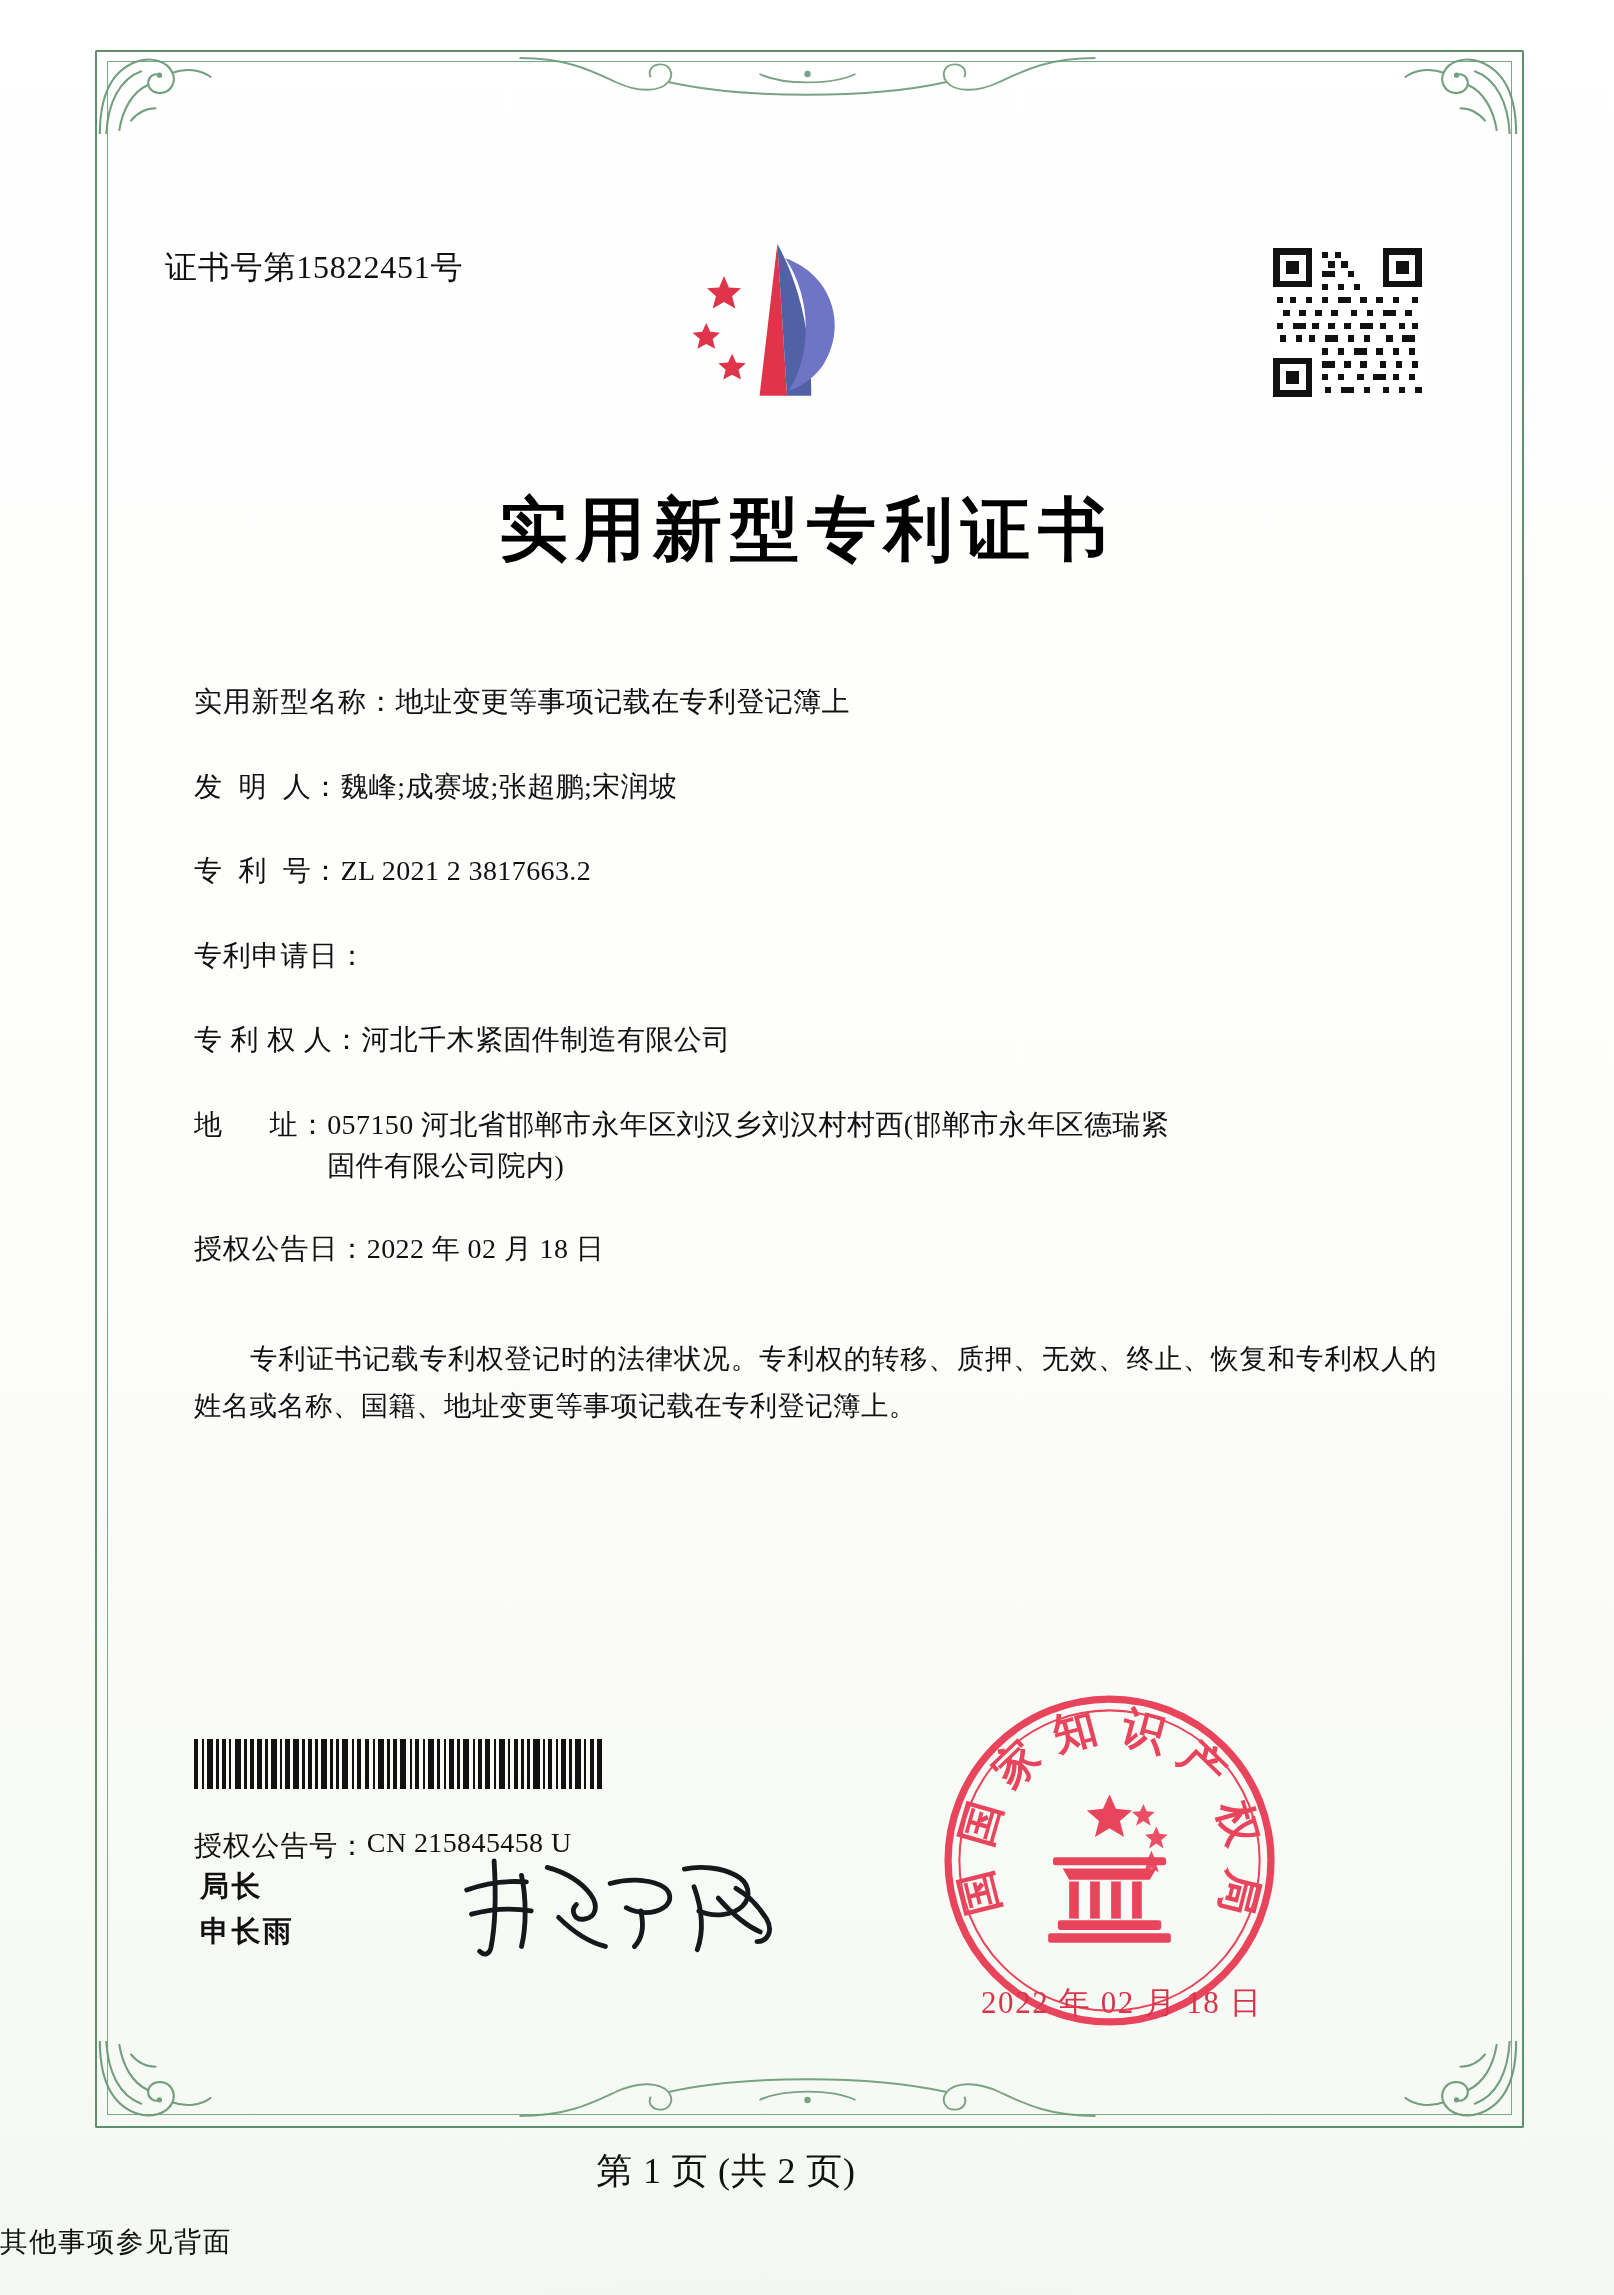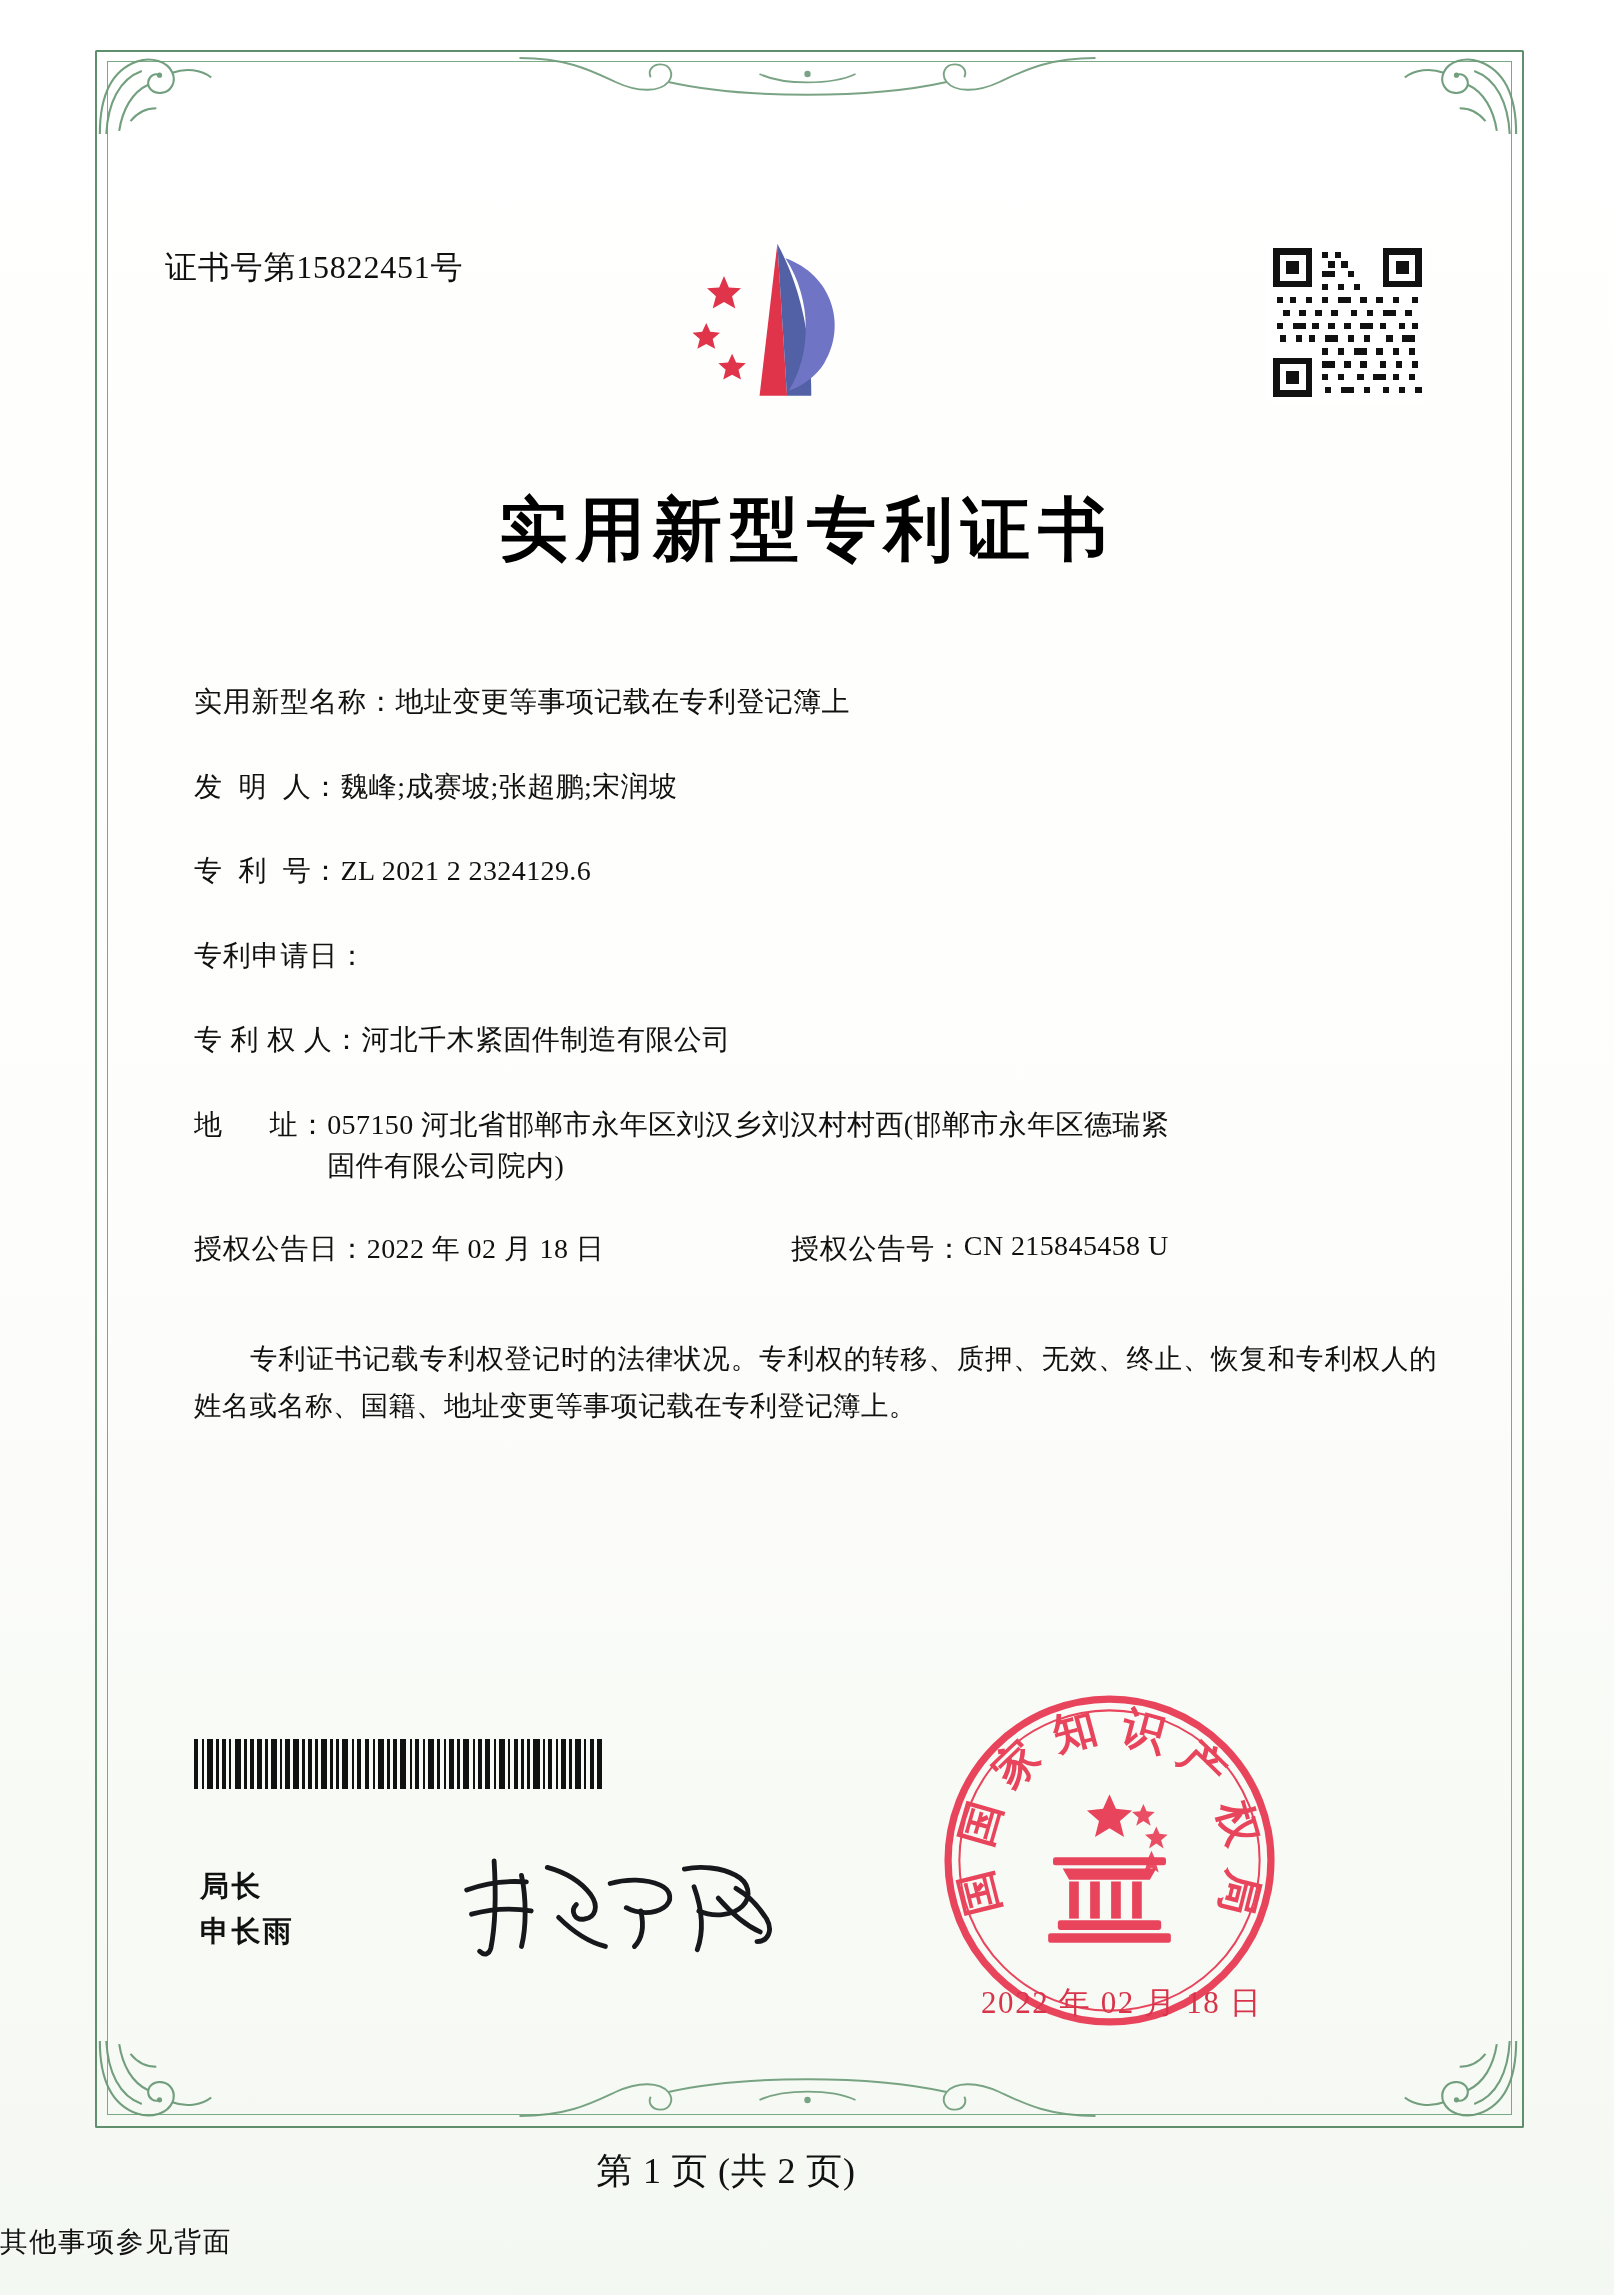--- a/index.html
+++ b/index.html
@@ -133,20 +133,21 @@
     letter-spacing: 0.4px;
   }
   .field-value.addr { max-width: 847px; }
 
   .row-dual {
     display: flex;
     align-items: flex-start;
     margin-bottom: 32px;
     font-size: 28px;
     color: #111;
+    flex-direction: column;
   }
   .dual-left { display: flex; flex: 0 0 597px; }
   .dual-right { display: flex; }
 
   
   .paragraphs {
     position: absolute;
     left: 194px;
     top: 1336px;
     width: 1243px;
@@ -408,21 +409,21 @@
       <span class="field-value">地址变更等事项记载在专利登记簿上</span>
     </div>
 
     <div class="field-row">
       <span class="field-label">发  明  人：</span>
       <span class="field-value">魏峰;成赛坡;张超鹏;宋润坡</span>
     </div>
 
     <div class="field-row">
       <span class="field-label">专  利  号：</span>
-      <span class="field-value">ZL 2021 2 2324129.6</span>
+      <span class="field-value">ZL 2021 2 3817663.2</span>
     </div>
 
     <div class="field-row">
       <span class="field-label">专利申请日：</span>
     </div>
 
     <div class="field-row">
       <span class="field-label">专 利 权 人：</span>
       <span class="field-value">河北千木紧固件制造有限公司</span>
     </div>

